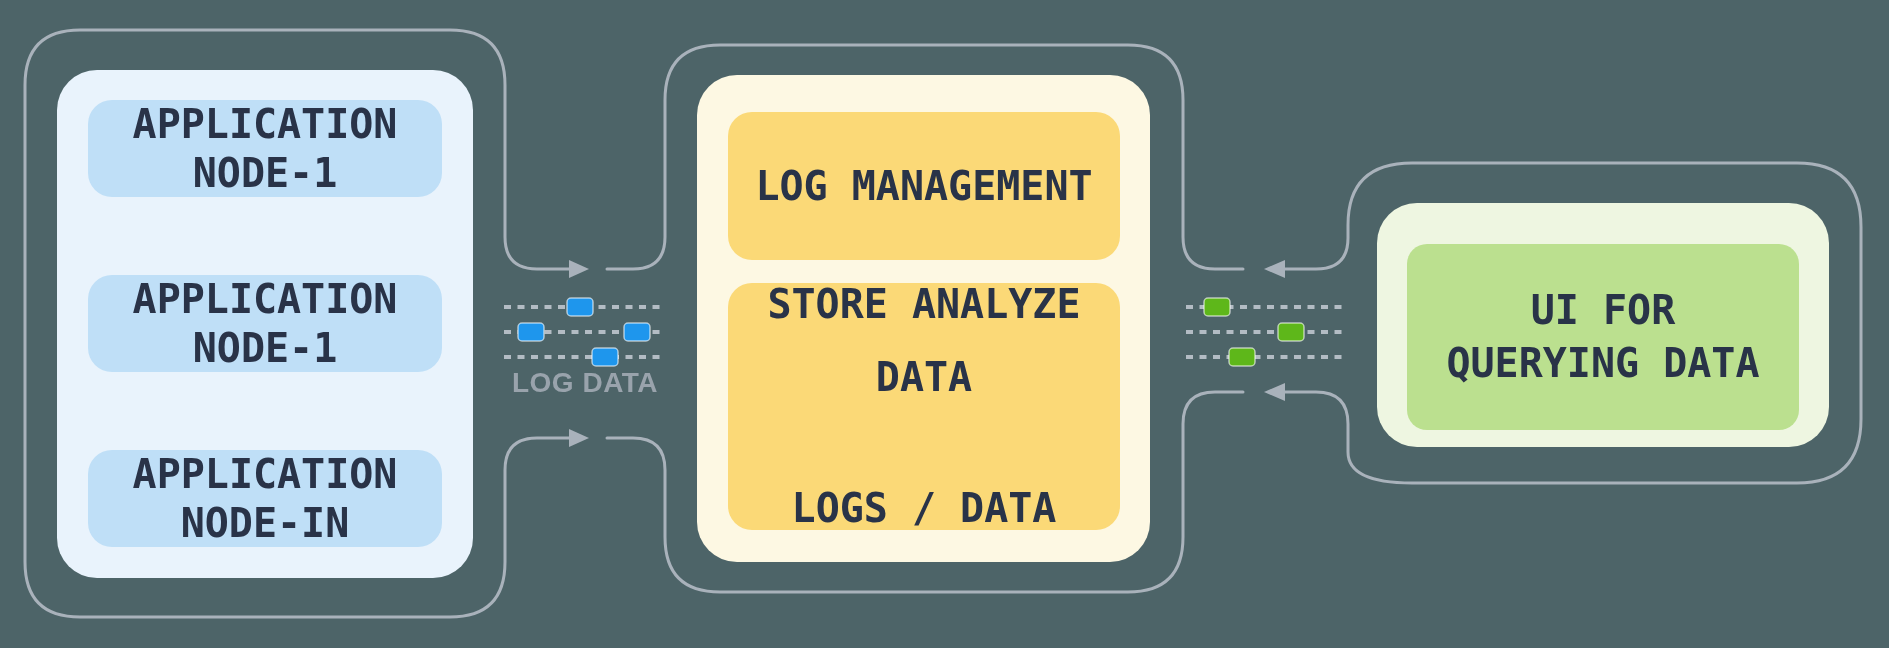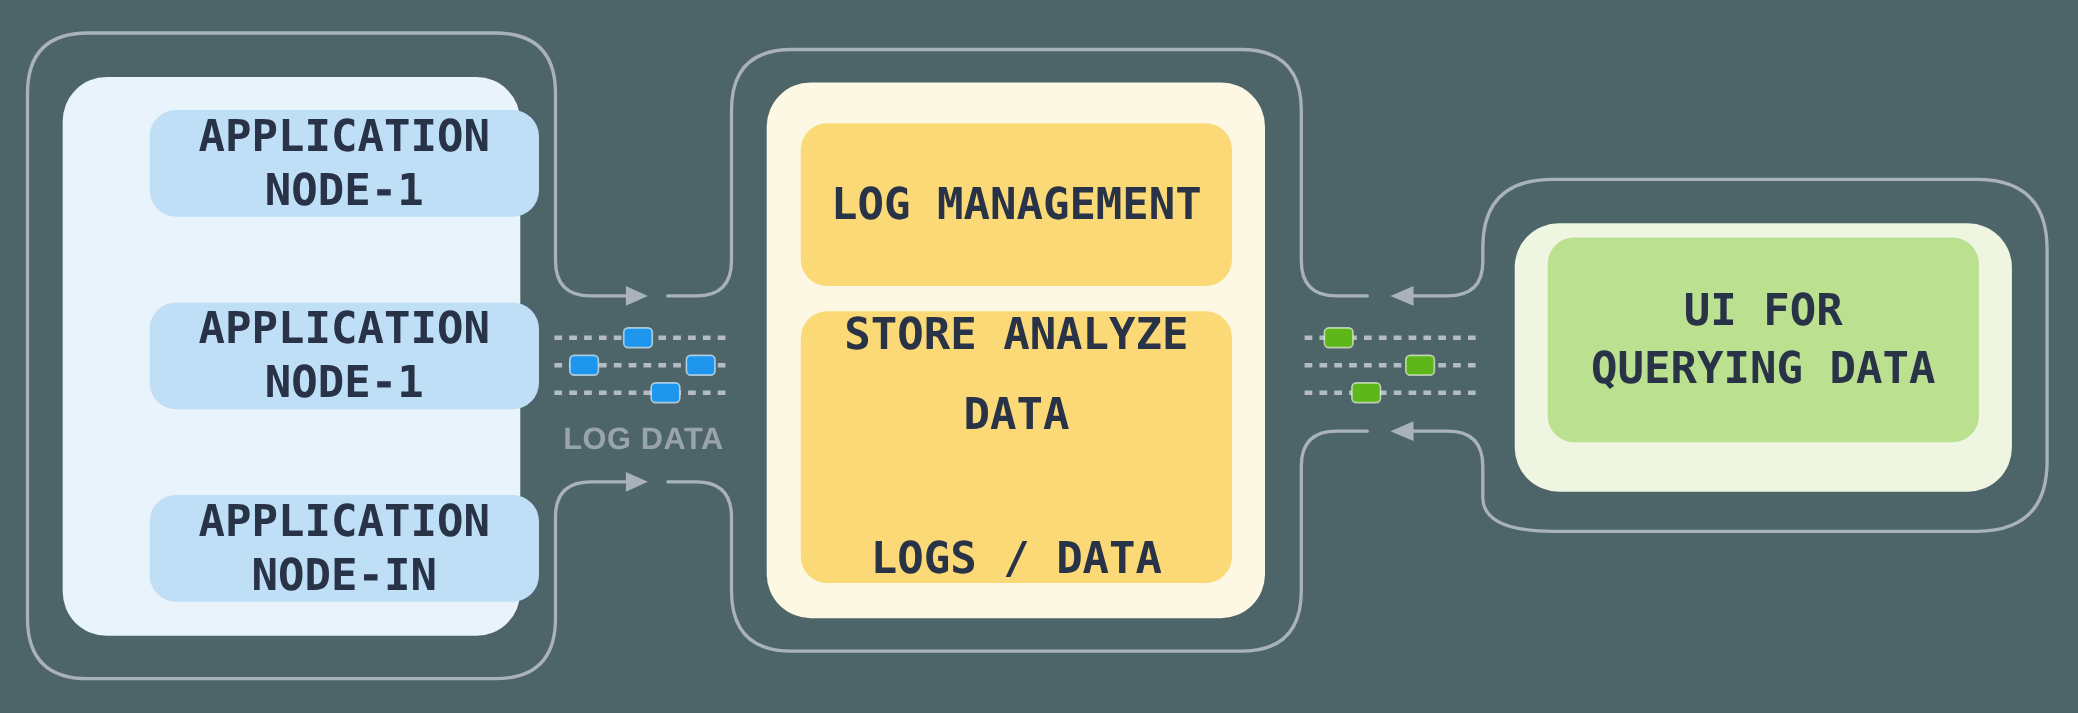--- a/index.html
+++ b/index.html
@@ -36,41 +36,41 @@
     border-radius: 24px;
     display: flex;
     flex-direction: column;
     align-items: center;
     justify-content: center;
     text-align: center;
     color: #293348;
     font-weight: bold;
     font-size: 40px;
   }
-  .node-box { left: 88px; width: 354px; height: 97px; background: #bfdff7; line-height: 49px; margin-left: 48px; }
+  .node-box { left: 88px; width: 354px; height: 97px; background: #bfdff7; line-height: 49px; }
   .node-1 { top: 100px; }
   .node-2 { top: 275px; }
   .node-3 { top: 450px; }
 
   .server-box { left: 728px; top: 112px; width: 392px; height: 148px; background: #fbd977; line-height: 53px; }
   .store-box  { left: 728px; top: 283px; width: 392px; height: 247px; background: #fbd977; line-height: 53px; }
-  .ui-box     { left: 1407px; top: 216px; width: 392px; height: 186px; background: #bbe08f; line-height: 53px; }
+  .ui-box     { left: 1407px; top: 244px; width: 392px; height: 186px; background: #bbe08f; line-height: 53px; border-radius: 20px; }
 
   .divider {
     width: 55px;
     height: 5px;
     border-radius: 2.5px;
     background: #293348;
     margin: 16px 0 22px 0;
   }
 
   .log-data-label {
     position: absolute;
     left: 495px;
-    top: 383px;
+    top: 367px;
     width: 180px;
     text-align: center;
     font-family: "Liberation Sans", sans-serif;
     font-weight: bold;
     font-size: 28px;
     letter-spacing: 0.5px;
     color: #99a3ac;
   }
 
   .outline-path {

